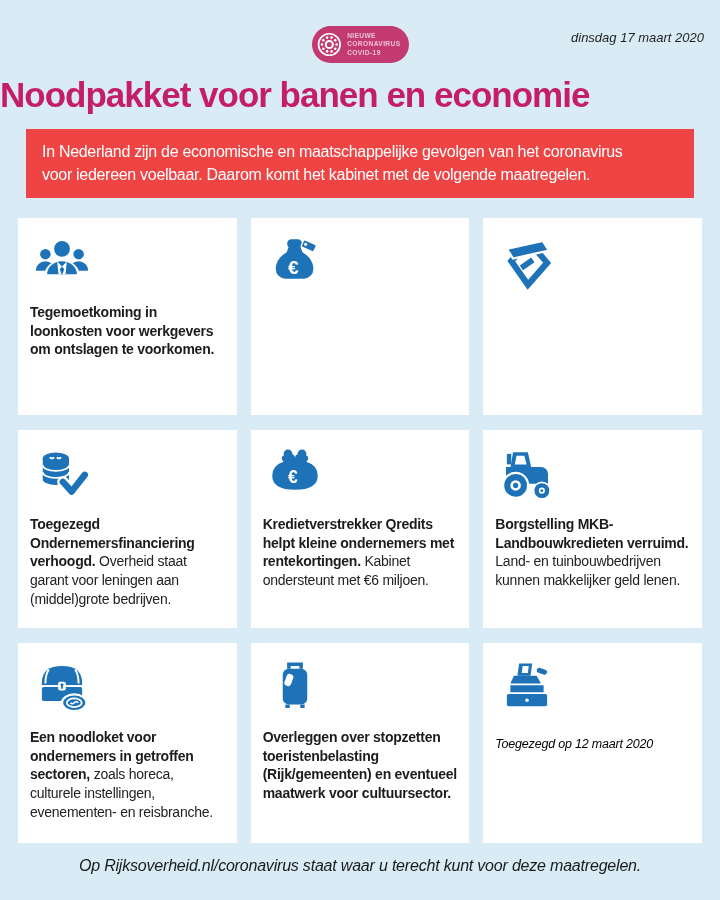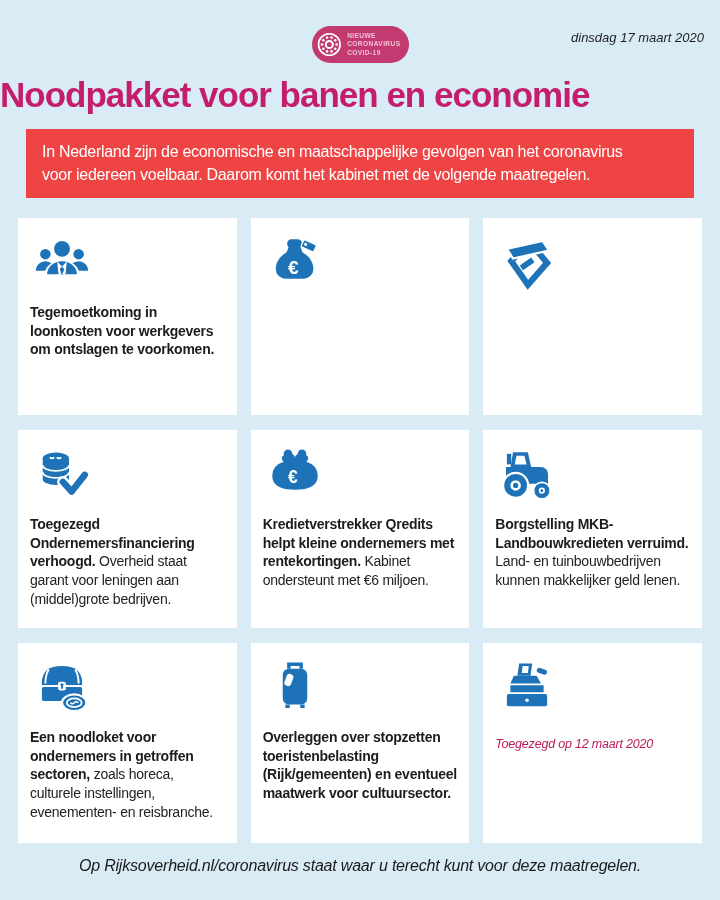--- a/index.html
+++ b/index.html
@@ -48,21 +48,21 @@
     gap:15px 14px;
   }
   .card {
     background:#ffffff; padding:13px 12px; overflow:hidden;
     position:relative;
   }
   .card-icon { display:block; height:56px; width:60px; margin:3px 0 13px 2px; }
   .card-text { font-size:14px; line-height:1.34; color:#222; letter-spacing:-.25px; }
   .card-text strong { font-weight:bold; color:#1c1c1c; }
   .card-note {
-    margin-top:22px; font-style:italic; font-size:12.5px; color:#be185d;
+    margin-top:22px; font-style:italic; font-size:12.5px; color:#000000;
     letter-spacing:-.2px;
   }
   
   .footer {
     margin-top:14px; text-align:center;
     font-style:italic; font-size:16px; color:#1b1b1b; letter-spacing:-.2px;
   }
   svg .b { fill:#1e73b8; }
   svg text { font-family:"Liberation Sans", sans-serif; }
 </style>

